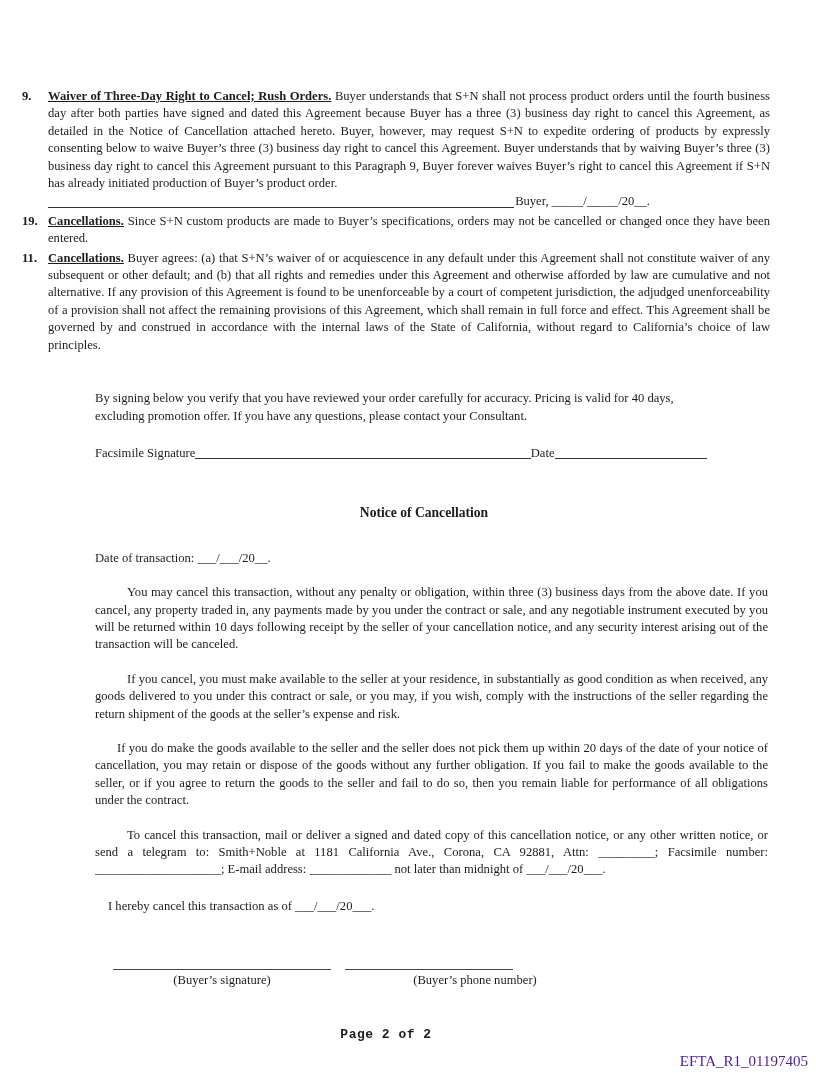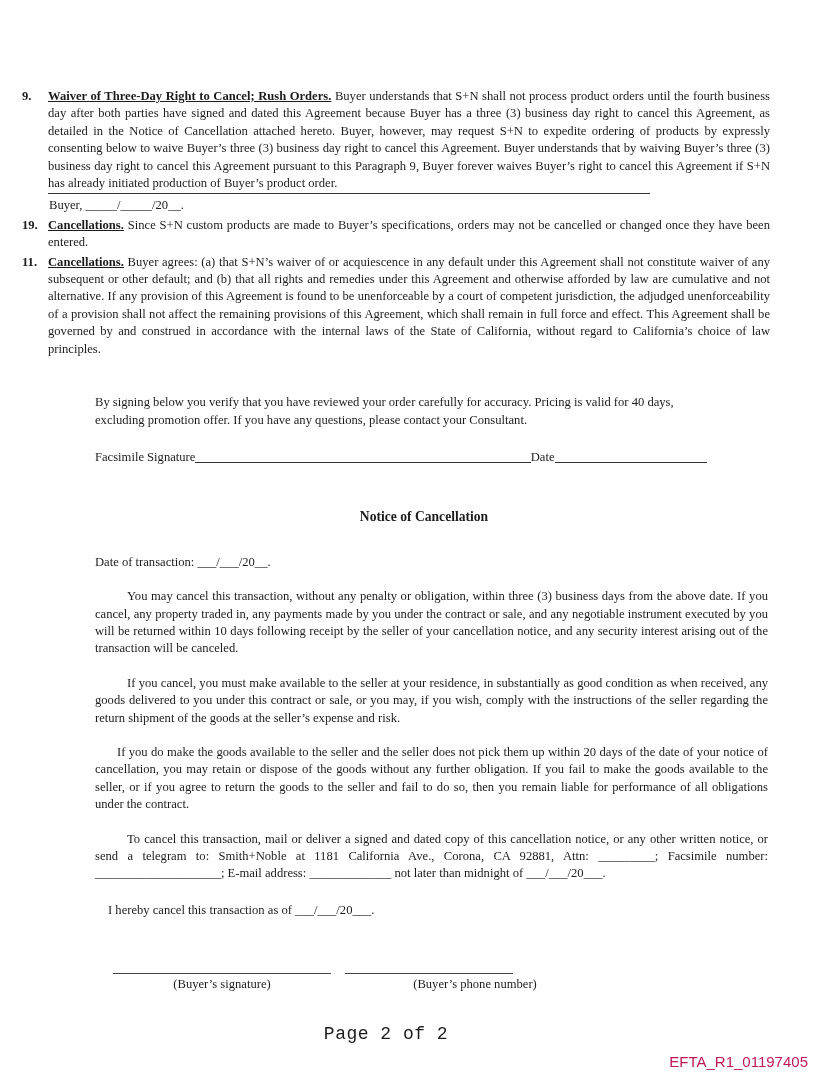--- a/index.html
+++ b/index.html
@@ -11,21 +11,21 @@
   }
   .page { position: relative; width: 816px; height: 1073px; padding-top: 88px; box-sizing: border-box; }
 
   
   .item { display: flex; margin: 0 46px 2px 22px; }
   .item-num { width: 26px; flex-shrink: 0; font-weight: bold; }
   .item-text { flex: 1; text-align: justify; }
   .head { font-weight: bold; text-decoration: underline; }
 
   .fill-line { flex: 1; border-bottom: 1px solid #333; margin-bottom: 3px; }
-  .buyer-line { display: flex; margin-right: 120px; margin-top: 1px; flex-direction: column; }
+  .buyer-line { display: flex; margin-right: 120px; margin-top: 1px; }
   .buyer-line span:last-child { white-space: nowrap; padding-left: 1px; }
 
   
   .verify { margin: 36px 96px 0 95px; width: 628px; }
   .cust-sig-row { display: flex; margin: 20px 0 0 95px; width: 612px; }
   .cust-sig-row .lbl { white-space: nowrap; }
   .cust-sig-row .line1 { flex: 2.2; border-bottom: 1px solid #333; margin-bottom: 3px; }
   .cust-sig-row .line2 { flex: 1; border-bottom: 1px solid #333; margin-bottom: 3px; }
 
   
@@ -40,26 +40,26 @@
   .sig-col1 { width: 218px; }
   .sig-col2 { width: 168px; }
   .sig-line { border-bottom: 1.2px solid #444; height: 14px; }
   .sig-caption { text-align: center; padding-top: 2px; white-space: nowrap; }
   .sig-caption.shifted { transform: translateX(46px); }
 
   
   .page-label {
     position: absolute; bottom: 30px; left: 0; width: 772px; text-align: center;
     font-family: "Liberation Mono", "DejaVu Sans Mono", monospace;
-    font-weight: normal; font-size: 18px; letter-spacing: 0.5px;
+    font-weight: bold; font-size: 13px; letter-spacing: 0.5px;
   }
   .doc-id {
     position: absolute; bottom: 3px; right: 8px;
-    font-family: Liberation Sans, sans-serif;
-    font-size: 15px; color: #be185d;
+    font-family: Liberation Serif, serif;
+    font-size: 15px; color: #4c1d95;
   }
 </style>
 </head>
 <body>
 
 <div class="page">
 
   <div class="item">
     <div class="item-num">9.</div>
     <div class="item-text">

